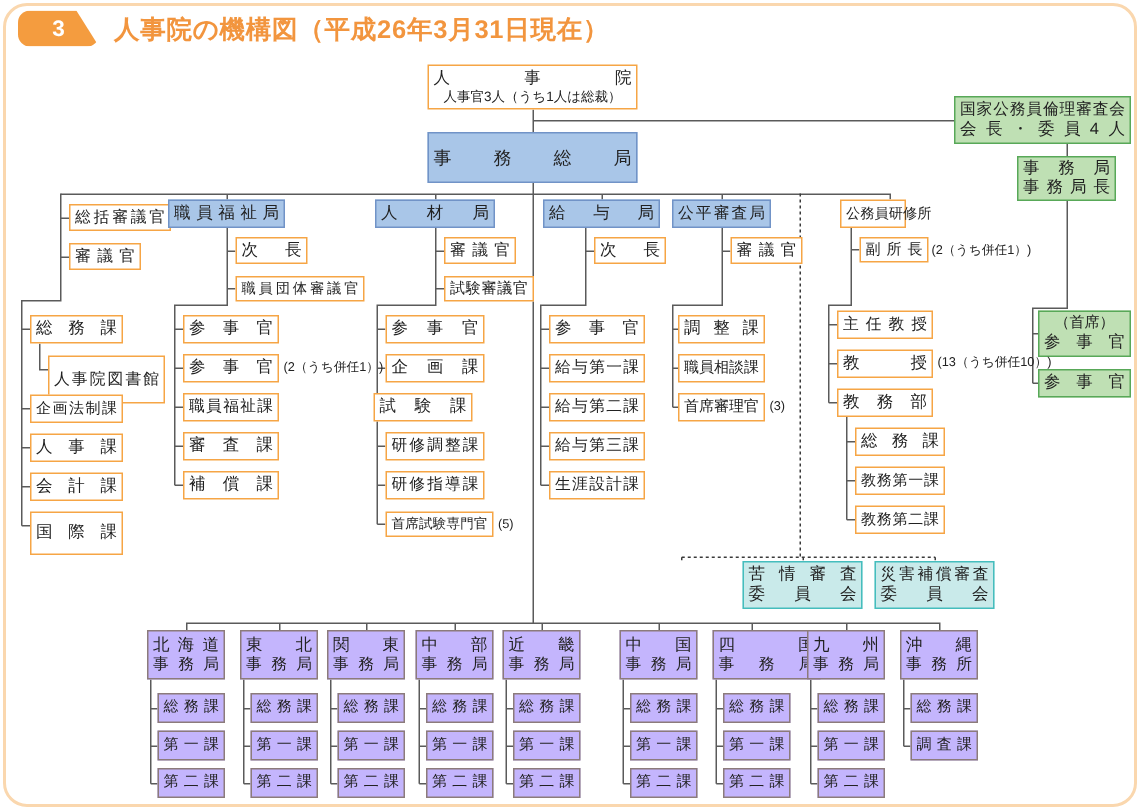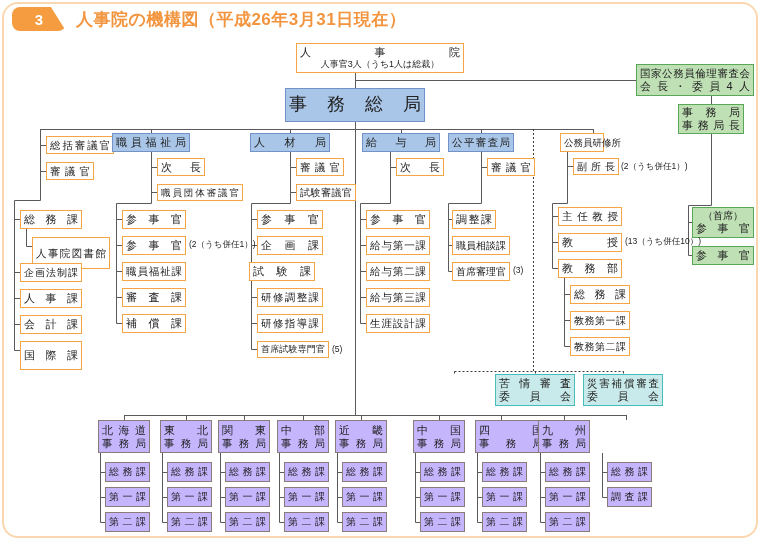--- a/index.html
+++ b/index.html
@@ -15,21 +15,21 @@
   #lines{position:absolute;left:0;top:0;}
   
   .box{position:absolute;box-sizing:border-box;display:flex;flex-direction:column;justify-content:center;
        padding:1px 3px;background:#fff;border:1.5px solid #f6a545;font-size:11px;line-height:1.18;color:#222;}
   .box span{display:block;width:100%;white-space:nowrap;}
   .j{text-align:justify;text-align-last:justify;text-justify:inter-character;}
   .c{text-align:center;}
   .blue{background:#a9c6e8;border-color:#7193c7;}
   .green{background:#bfe0b4;border-color:#58a858;}
   .teal{background:#c9eaea;border-color:#45bdbd;}
-  .pink{background:#c4b5fd;border:1px solid #8c7b7b;}.f9{font-size:9px;}.f95{font-size:9.5px;}.f10{font-size:10px;}.f105{font-size:10.5px;}.f12{font-size:18px;}
+  .pink{background:#c4b5fd;border:1px solid #8c7b7b;}.f9{font-size:9px;}.f95{font-size:9.5px;}.f10{font-size:10px;}.f105{font-size:10.5px;}.f12{font-size:12px;}
   .note{position:absolute;font-size:8.5px;color:#222;white-space:nowrap;line-height:1;}
 </style>
 </head>
 <body>
 
 <div id="stage">
   <div id="frame"></div>
 
   <div id="badge">
       <span class="c">3</span>
@@ -53,21 +53,21 @@
         M279.5,453 V522.5 M279.5,472.5 H284 M279.5,497.5 H284 M279.5,522.5 H284
         M337.5,453 V522.5 M337.5,472.5 H342 M337.5,497.5 H342 M337.5,522.5 H342
         M415.5,453 V522.5 M415.5,472.5 H420 M415.5,497.5 H420 M415.5,522.5 H420
         M477.5,453 V522.5 M477.5,472.5 H482 M477.5,497.5 H482 M477.5,522.5 H482
         M540.5,453 V522.5 M540.5,472.5 H545 M540.5,497.5 H545 M540.5,522.5 H545
         M602.5,453 V497.5 M602.5,472.5 H607 M602.5,497.5 H607"></path>
       <path stroke="#3a3a3a" stroke-dasharray="2,2" d="M533.5,129 V371.5 M454.5,371.5 H623.5 M454.5,371.5 V375 M535.5,371.5 V374 M623.5,371.5 V374"></path>
     </g>
   </svg>
 
-  <div class="box" style="left:296px;top:43px;width:168px;height:30px">
+  <div class="box" style="left:285px;top:43px;width:140px;height:30px">
     <span class="j">人事院</span>
       <span class="c f9">人事官3人（うち1人は総裁）</span>
   </div>
   <div class="box blue f12" style="left:285px;top:88px;width:140px;height:34px">
     <span class="j">事務総局</span>
   </div>
 
   <div class="box green" style="left:636px;top:64px;width:118px;height:32px">
     <span class="j f105">国家公務員倫理審査会</span>
       <span class="j">会長・委員4人</span>
@@ -185,21 +185,21 @@
   <div class="box" style="left:366px;top:314px;width:64px;height:19px">
       <span class="j f105">生涯設計課</span>
     </div>
 
   <div class="box blue" style="left:448px;top:133px;width:66px;height:19px">
       <span class="j f105">公平審査局</span>
     </div>
   <div class="box" style="left:487px;top:158px;width:48px;height:18px">
       <span class="j f105">審議官</span>
     </div>
-  <div class="box" style="left:452px;top:210px;width:44px;height:19px">
+  <div class="box" style="left:452px;top:210px;width:58px;height:19px">
       <span class="j">調整課</span>
     </div>
   <div class="box" style="left:452px;top:236px;width:58px;height:19px">
       <span class="j f10">職員相談課</span>
     </div>
   <div class="box" style="left:452px;top:262px;width:58px;height:19px">
       <span class="j f10">首席審理官</span>
     </div>
   <div class="note" style="left:513px;top:266px">(3)</div>
 
@@ -344,19 +344,23 @@
   <div class="box pink" style="left:545px;top:462px;width:45px;height:20px">
       <span class="j f10">総務課</span>
     </div>
   <div class="box pink" style="left:545px;top:487px;width:45px;height:20px">
       <span class="j f10">第一課</span>
     </div>
   <div class="box pink" style="left:545px;top:512px;width:45px;height:20px">
       <span class="j f10">第二課</span>
     </div>
 
+  <div class="box pink" style="left:600px;top:420px;width:52px;height:33px">
+      <span class="j">沖縄</span>
+      <span class="j f105">事務所</span>
+    </div>
   <div class="box pink" style="left:607px;top:462px;width:45px;height:20px">
       <span class="j f10">総務課</span>
     </div>
   <div class="box pink" style="left:607px;top:487px;width:45px;height:20px">
       <span class="j f10">調査課</span>
     </div>
 </div>
 
 </body></html>

